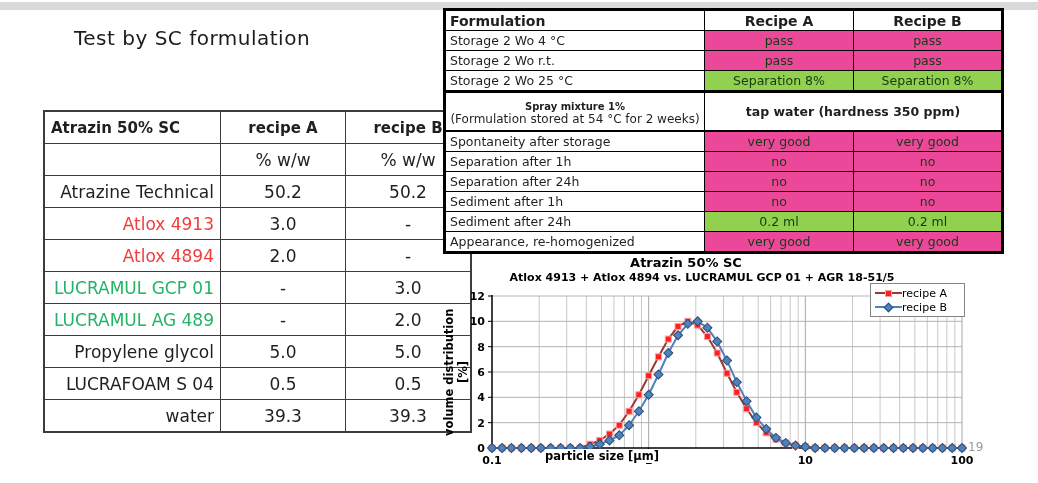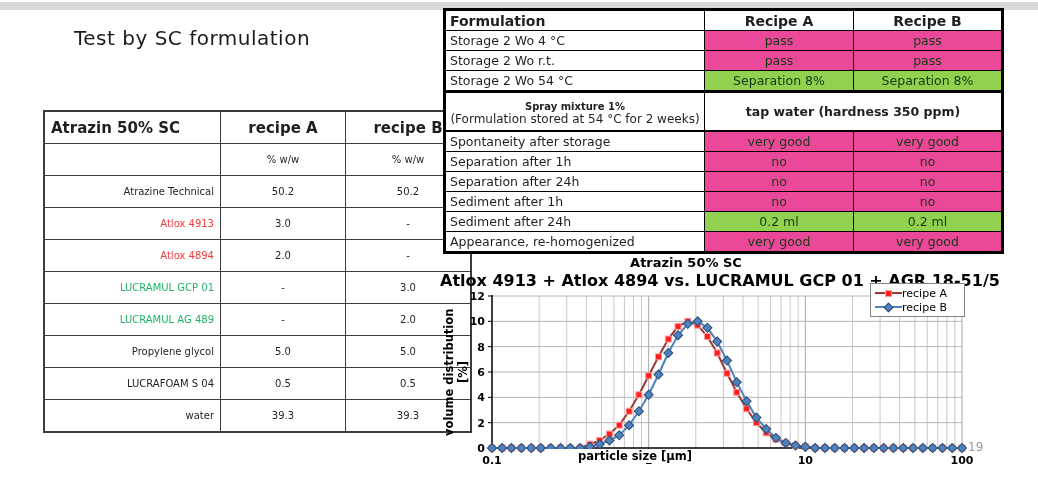--- a/index.html
+++ b/index.html
@@ -5,21 +5,21 @@
   html,body{margin:0;padding:0;background:#eee;}
   .slide{position:relative;width:1038px;height:483px;background:#fff;overflow:hidden;
          font-family:"DejaVu Sans","Liberation Sans",sans-serif;color:#1f1f1f;}
   .topbar{position:absolute;left:0;top:2px;width:1038px;height:8px;background:#d9d9d9;}
   .slide-title{position:absolute;left:74px;top:26px;font-size:20px;letter-spacing:0.5px;color:#1c1c1c;}
 
   
   table.ltable{position:absolute;left:43px;top:110px;width:391px;border-collapse:collapse;
                table-layout:fixed;background:#fff;}
   table.ltable td,table.ltable th{border:1px solid #3c3c3c;height:31px;padding:0 6px;
-               font-size:10px;overflow:hidden;white-space:nowrap;}
+               font-size:17px;overflow:hidden;white-space:nowrap;}
   table.ltable{border:2px solid #3c3c3c;}
   table.ltable .c-name{width:163px;text-align:right;}
   table.ltable .c-val{width:112px;text-align:center;}
   table.ltable th{font-weight:bold;font-size:15px;}
   table.ltable th.c-name{text-align:left;}
   .t-red{color:#f23d3d;}
   .t-green{color:#21b366;}
 
   
   table.rtable{position:absolute;left:443px;top:8px;width:535px;border-collapse:collapse;
@@ -36,31 +36,31 @@
   tr.spray td{border-top:3px solid #000;border-bottom:2px solid #000;height:37px;}
   .spray-title{font-weight:bold;font-size:10px;text-align:center;line-height:15px;}
   .spray-note{font-weight:normal;font-size:12px;text-align:center;line-height:11px;}
   .spray-val{font-weight:bold;font-size:13.5px;text-align:center;}
 
   
   .chart{position:absolute;left:440px;top:250px;width:598px;height:233px;}
   .chart svg{position:absolute;left:0;top:0;}
   .chart-title{position:absolute;left:0;top:5px;width:492px;text-align:center;
                font-weight:bold;font-size:13px;color:#000;}
-  .chart-subtitle{position:absolute;left:0;top:21px;width:492px;text-align:center;
-               font-weight:bold;font-size:16px;color:#000;z-index:1;white-space:nowrap;}
+  .chart-subtitle{position:absolute;left:16px;top:21px;width:492px;text-align:center;
+               font-weight:bold;font-size:11px;color:#000;z-index:1;white-space:nowrap;}
   .legend{position:absolute;left:430px;top:33px;width:86px;background:#fff;
           border:1px solid #848484;z-index:2;padding:2px 3px 2px 4px;}
   .leg-row{display:flex;align-items:center;height:14px;}
   .leg-swatch{position:relative;width:27px;height:10px;flex:0 0 27px;}
   .leg-swatch .ln{position:absolute;left:0;right:0;top:4px;height:2px;}
   .leg-swatch .mk{position:absolute;left:10px;top:2px;width:5px;height:5px;border:1px solid;}
   .leg-swatch .mk.diamond{transform:rotate(45deg);}
   .leg-label{font-size:11px;color:#000;}
-  .xaxis-label{position:absolute;left:105px;top:199px;width:180px;text-align:center;
+  .xaxis-label{position:absolute;left:105px;top:199px;width:180px;
                background:#fff;font-weight:bold;font-size:11.5px;color:#000;z-index:1;}
   .yaxis-label{position:absolute;left:2px;top:46px;height:152px;width:16px;
                writing-mode:vertical-rl;transform:rotate(180deg);text-align:center;
                font-weight:bold;font-size:11.5px;color:#000;}
   .page-number{position:absolute;left:968px;top:440px;font-size:12px;color:#9a9a9a;}
 </style>
 </head>
 <body>
 
 <div class="slide">
@@ -133,21 +133,21 @@
       <td class="c0">Storage 2 Wo 4 °C</td>
       <td class="c1 bg-green">pass</td>
       <td class="c2 bg-green">pass</td>
     </tr>
     <tr>
       <td class="c0">Storage 2 Wo r.t.</td>
       <td class="c1 bg-green">pass</td>
       <td class="c2 bg-green">pass</td>
     </tr>
     <tr class="sep">
-      <td class="c0">Storage 2 Wo 54 °C</td>
+      <td class="c0">Storage 2 Wo 25 °C</td>
       <td class="c1 bg-lgreen">Separation 8%</td>
       <td class="c2 bg-lgreen">Separation 8%</td>
     </tr>
     <tr class="spray">
       <td class="c0">
         <div class="spray-title">Spray mixture 1%</div>
         <div class="spray-note">(Formulation stored at 54 °C for 2 weeks)</div>
       </td>
       <td class="spray-val" colspan="2">tap water (hardness 350 ppm)</td>
     </tr>

